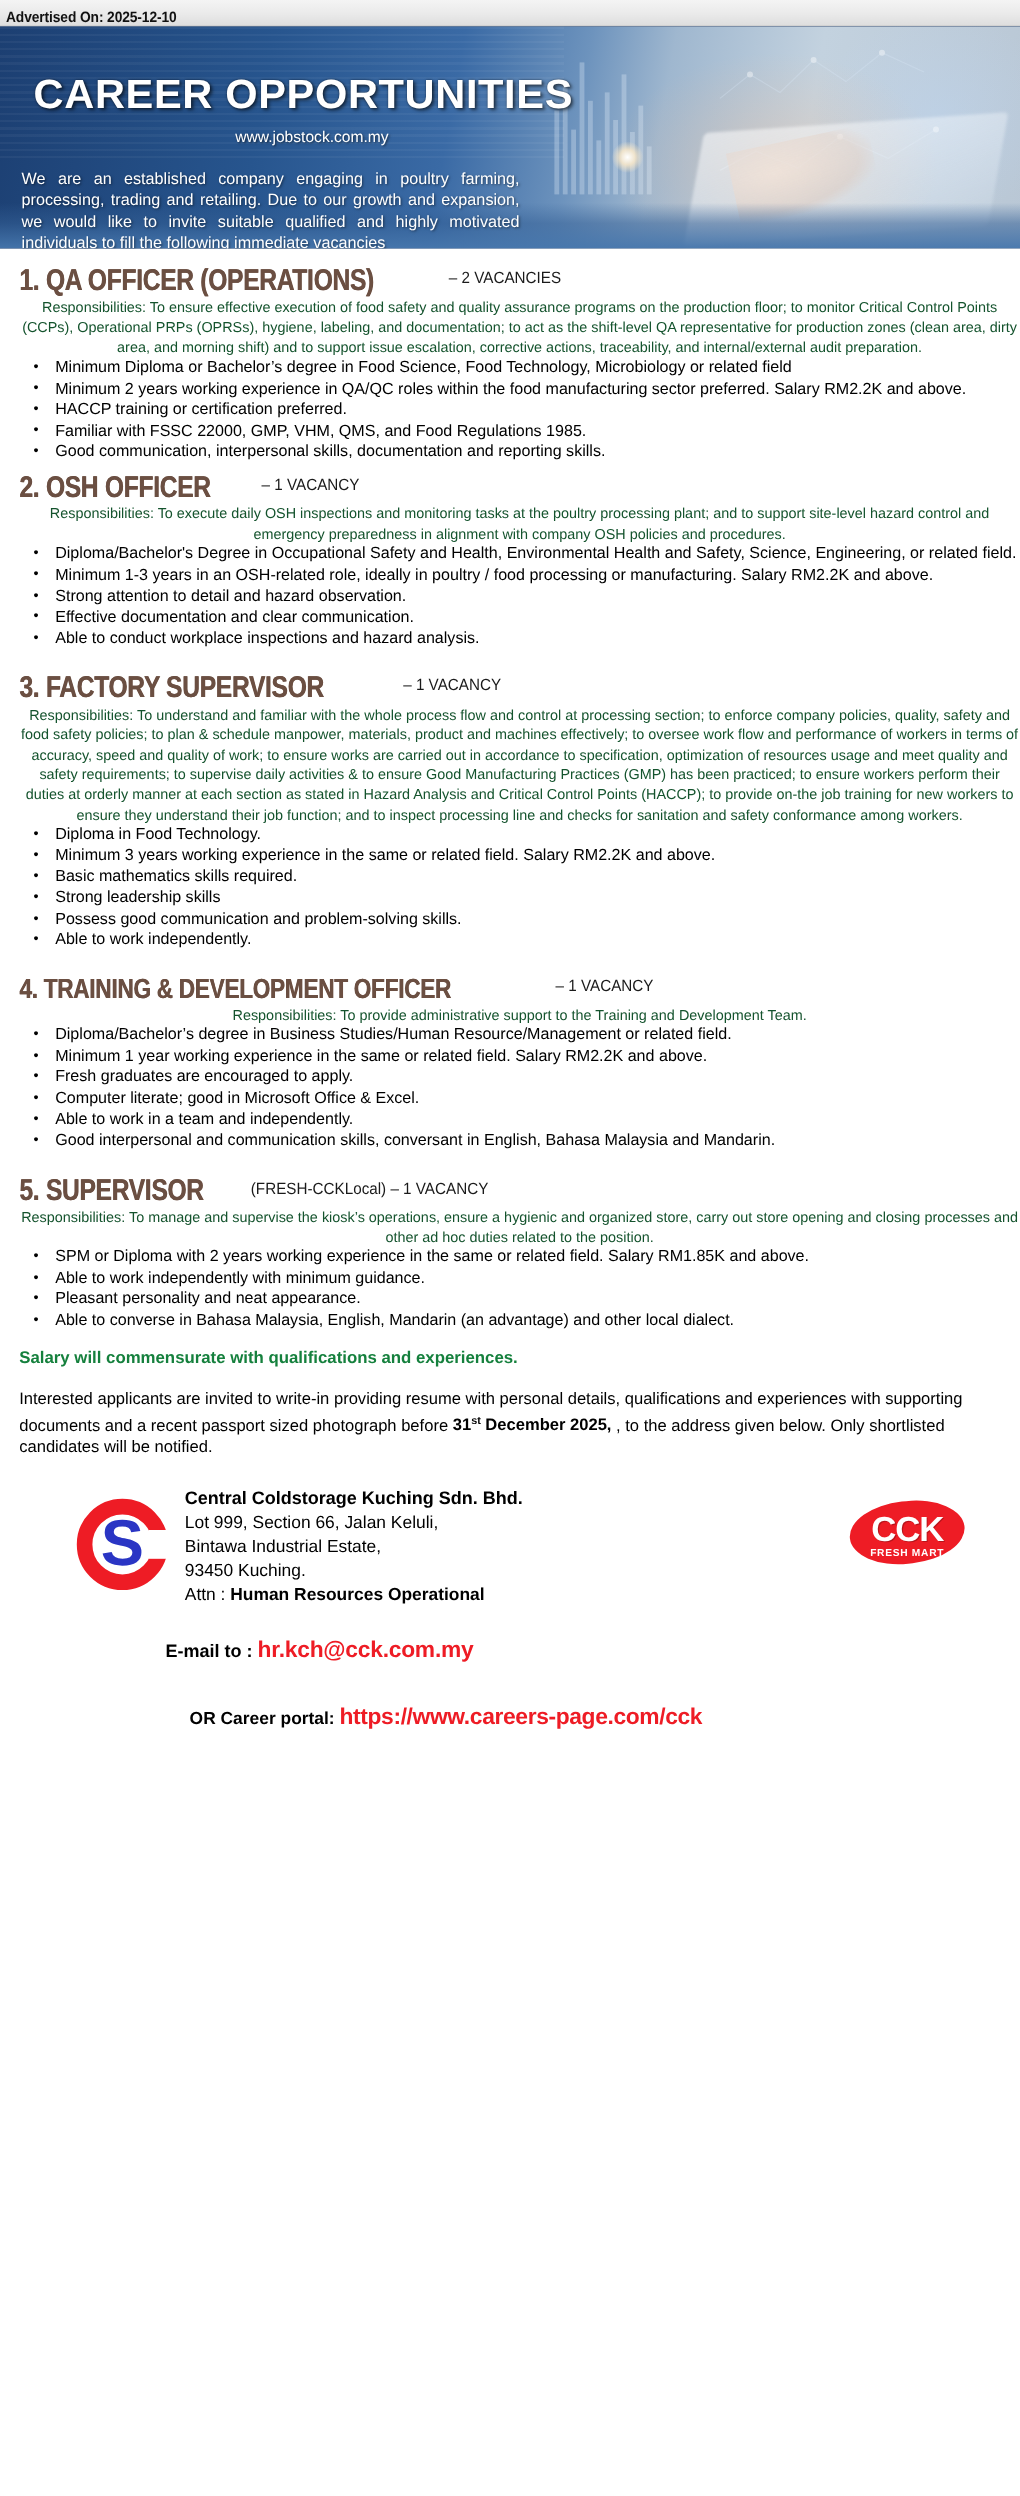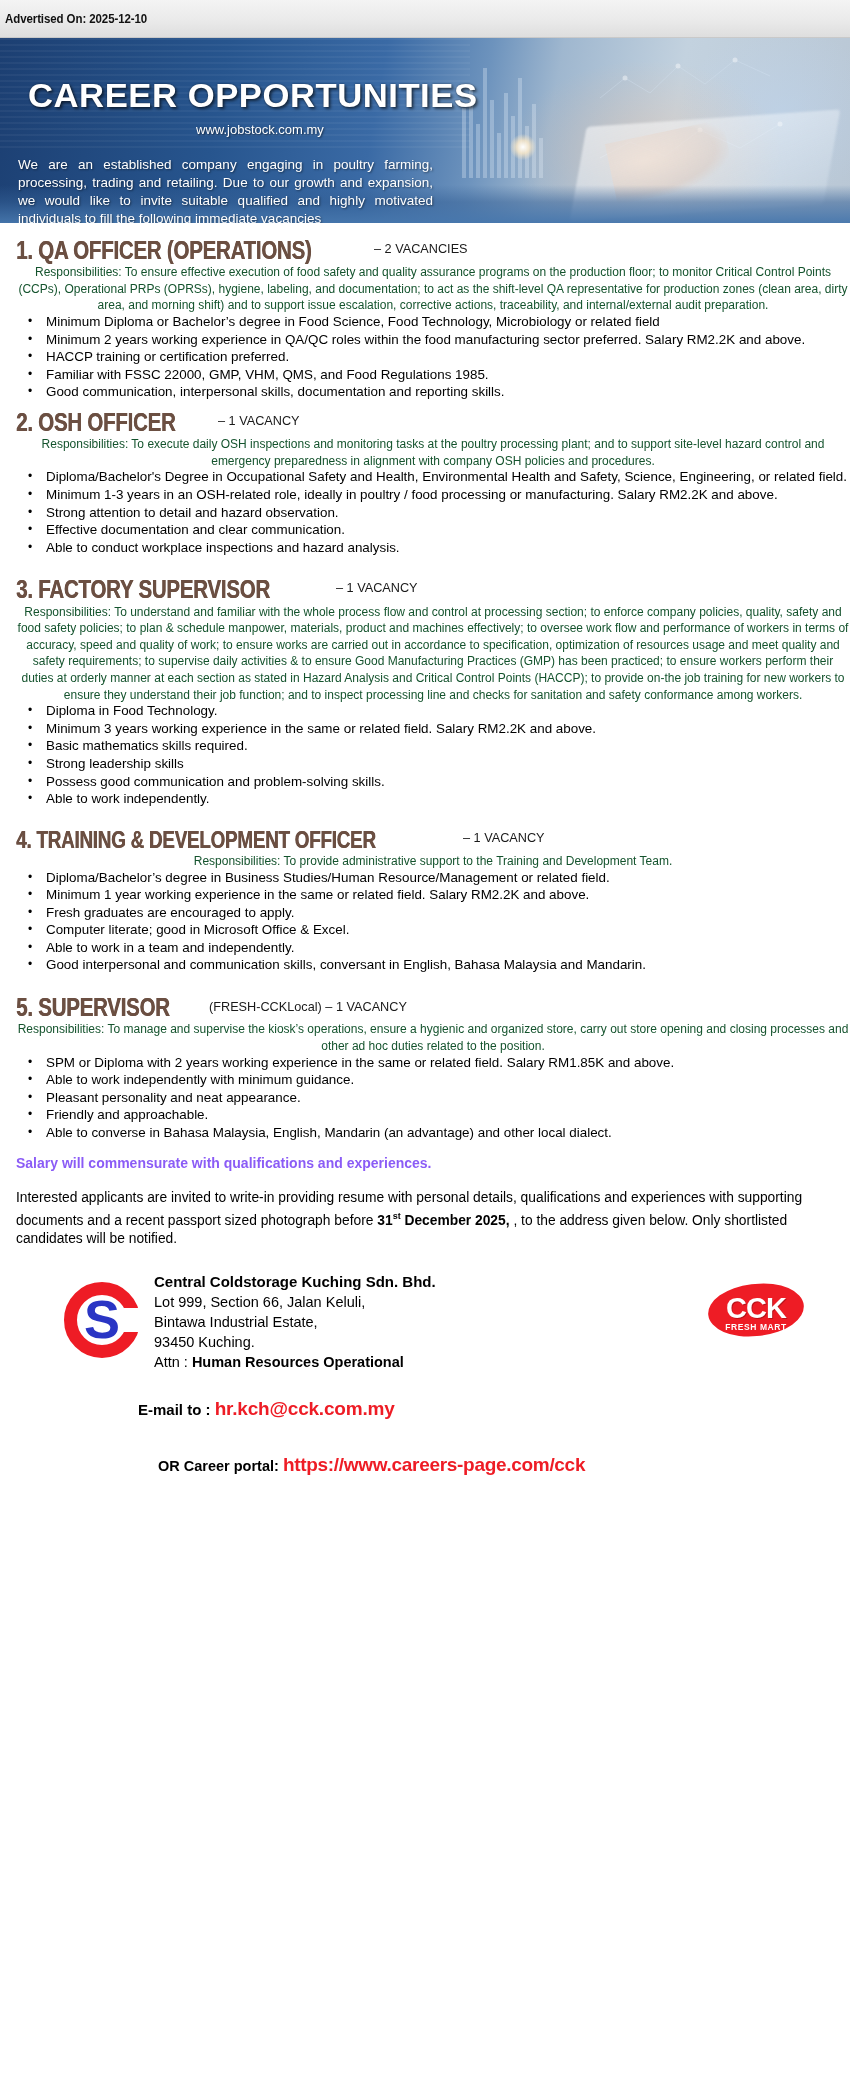--- a/index.html
+++ b/index.html
@@ -7,24 +7,24 @@
     width:850px;
     background:#ffffff;
     font-family:"Liberation Sans", sans-serif;
     color:#000;
     -webkit-font-smoothing:antialiased;
   }
   .page{width:850px;min-height:2080px;position:relative;background:#fff;overflow:hidden;}
 
   
   .advbar{
-    height:38px;
+    height:22px;
     background:linear-gradient(to bottom,#f4f4f4 0%,#eaeaea 55%,#dedede 100%);
     border-bottom:1px solid #c9c9c9;
-    display:flex;align-items:center;
+    display:flex;align-items:flex-end;
     padding-left:5px;
     box-sizing:border-box;
   }
   .advbar .txt{
     font-size:12.5px;font-weight:bold;color:#111;
     font-family:"Liberation Sans", sans-serif;
     transform:scaleX(0.92);transform-origin:left center;
     letter-spacing:-0.1px;
   }
 
@@ -134,21 +134,21 @@
     line-height:16.6px;
     margin:0 0 1px 0;
   }
   ul.reqs li:before{
     content:"\2022";
     position:absolute;left:12px;top:-1px;
     font-size:12px;color:#000;
   }
 
   .salary-note{
-    color:#8b5cf6;
+    color:#15803d;
     font-size:14px;font-weight:bold;
     margin:14px 0 0 8px;
   }
   .closing{
     font-size:13.8px;line-height:18px;margin:18px 0 0 8px;
     color:#000;
   }
   .closing .date{font-weight:bold;}
   .closing .date sup{font-size:9px;vertical-align:super;}
 
@@ -317,21 +317,20 @@
 
     <div class="job" style="margin-top:20px">
       <div class="job-head">
         <span class="job-title">5.  SUPERVISOR</span><span class="job-sub" style="vertical-align:5px;margin-left:6px">(FRESH-CCKLocal) – 1 VACANCY</span>
       </div>
       <div class="resp">Responsibilities: To manage and supervise the kiosk’s operations, ensure a hygienic and organized store, carry out store opening and closing processes and other ad hoc duties related to the position.</div>
       <ul class="reqs">
         <li>SPM or Diploma with 2 years working experience in the same or related field. Salary RM1.85K and above.</li>
         <li>Able to work independently with minimum guidance.</li>
         <li>Pleasant personality and neat appearance.</li>
-        <li>Friendly and approachable.</li>
         <li>Able to converse in Bahasa Malaysia, English, Mandarin (an advantage) and other local dialect.</li>
       </ul>
     </div>
 
     <div class="salary-note">Salary will commensurate with qualifications and experiences.</div>
 
     <div class="closing">
       <span>Interested applicants are invited to write-in providing resume with personal details, qualifications and experiences with supporting documents and a recent passport sized photograph before </span><span class="date"><span>31</span><sup>st</sup><span> December 2025,</span></span><span>  , to the address given below. Only shortlisted candidates will be notified.</span>
     </div>
 

